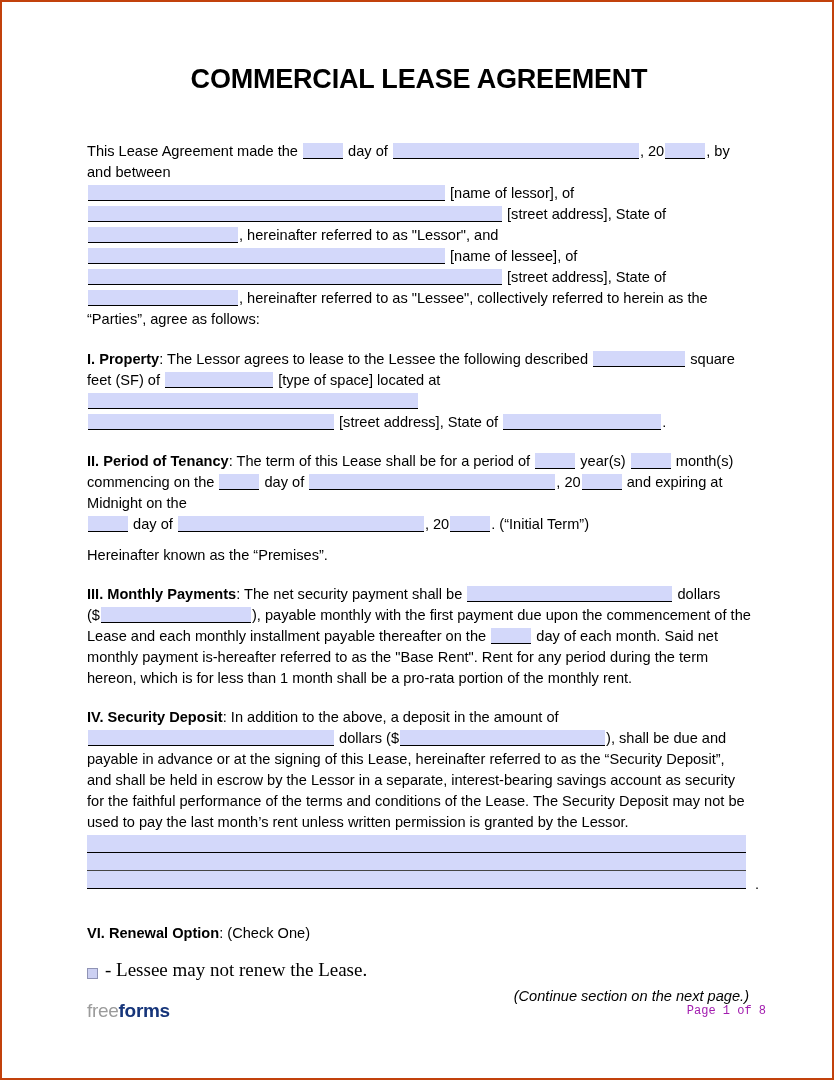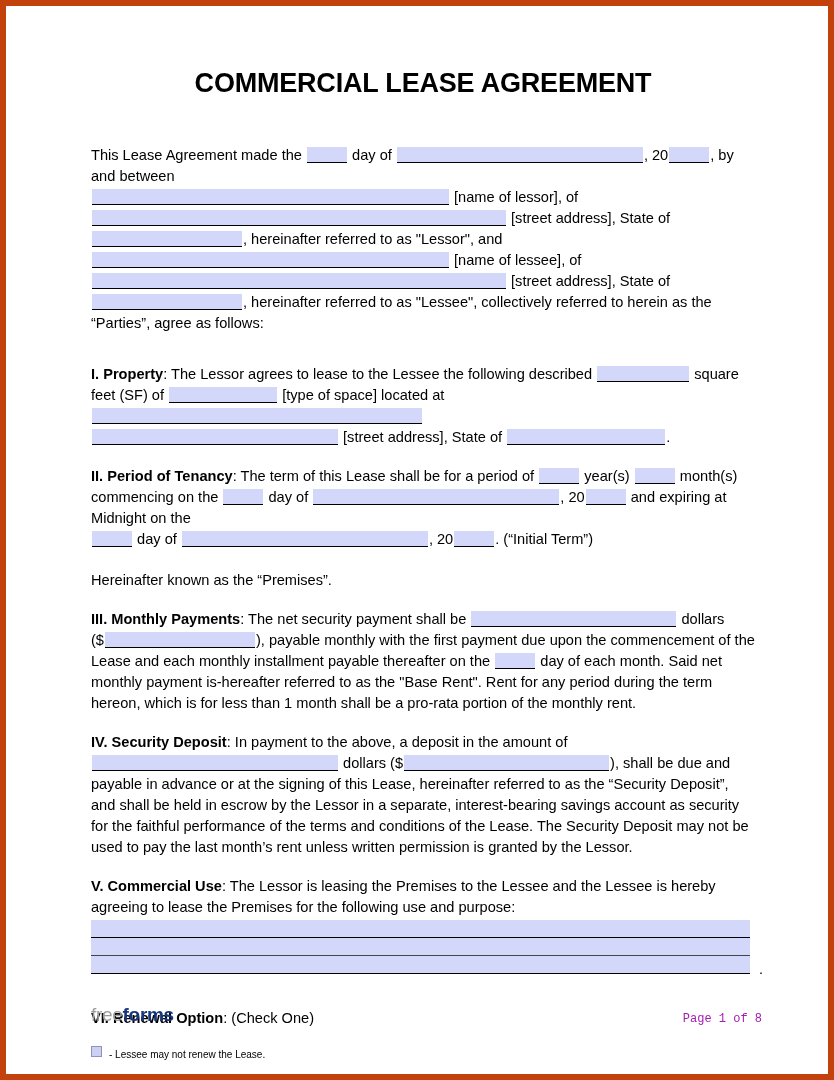--- a/index.html
+++ b/index.html
@@ -12,21 +12,21 @@
     font-family: "Liberation Sans", sans-serif;
     color: #000000;
   }
   .page {
     position: relative;
     width: 834px;
     height: 1080px;
     background: #ffffff;
     box-sizing: border-box;
     overflow: hidden;
-    border: 6px solid #c2410c;
+    border: 2px solid #c2410c;
   }
   .content {
     position: absolute;
     left: 85px;
     top: 0;
     width: 664px;
   }
   
   .doc-title {
     text-align: center;
@@ -86,24 +86,25 @@
   }
   .line-tail {
     font-size: 14.6px;
     position: absolute;
     right: -8px;
     bottom: -3px;
   }
   
   .checkrow {
     margin-top: 17px;
-    font-size: 10px;
+    font-size: 19px;
     line-height: 18px;
     display: flex;
-    align-items: flex-start;
+    align-items: flex-end;
+    font-family: Liberation Serif, serif;
   }
   .checkbox {
     display: inline-block;
     width: 11px;
     height: 11px;
     background: #ccd0f2;
     border: 1px solid #8f93b5;
     margin-right: 7px;
     box-sizing: border-box;
   }
@@ -116,21 +117,21 @@
     font-weight: normal;
     padding-right: 2px;
   }
   
   .footer {
     position: absolute;
     left: 85px;
     right: 66px;
     top: 998px;
     display: flex;
-    align-items: flex-end;
+    align-items: center;
     justify-content: space-between;
   }
   .logo {
     font-size: 19px;
     letter-spacing: -0.3px;
   }
   .logo .free { color: #9b9b9b; font-weight: normal; }
   .logo .forms { color: #16357a; font-weight: bold; }
   .page-num {
     font-size: 12px;
@@ -158,21 +159,21 @@
       <span>[street address], State of</span><br>
       <span class="fill w-xl"></span><span>, hereinafter referred to as "Lessor", and</span><br>
       <span class="fill w-8xl"></span>
       <span>[name of lessee], of</span><br>
       <span class="fill w-9xl"></span>
       <span>[street address], State of</span><br>
       <span class="fill w-xl"></span><span>, hereinafter referred to as "Lessee", collectively referred to herein as the</span><br>
       <span>“Parties”, agree as follows:</span>
     </div>
 
-    <div class="para block" style="margin-top:30px;">
+    <div class="para block" style="margin-top:19px;">
       <span class="sec-label">I. Property</span><span>: The Lessor agrees to lease to the Lessee the following described</span>
       <span class="fill w-m"></span>
       <span>square feet (SF) of</span>
       <span class="fill w-ml"></span>
       <span>[type of space] located at</span>
       <span class="fill w-7xl"></span><br>
       <span class="fill w-4xl"></span>
       <span>[street address], State of</span>
       <span class="fill w-2xl"></span><span>.</span>
     </div>
@@ -186,41 +187,38 @@
       <span>month(s) commencing on the</span>
       <span class="fill w-s"></span>
       <span>day of</span>
       <span class="fill w-4xl"></span><span>, 20</span><span class="fill w-s"></span>
       <span>and expiring at Midnight on the</span><br>
       <span class="fill w-s"></span>
       <span>day of</span>
       <span class="fill w-4xl"></span><span>, 20</span><span class="fill w-s"></span><span>. (“Initial Term”)</span>
     </div>
 
-    <div class="para block" style="margin-top:20px;">Hereinafter known as the “Premises”.</div>
+    <div class="para block" style="margin-top:10px;">Hereinafter known as the “Premises”.</div>
 
 
     <div class="para block" style="margin-top:18px;">
       <span class="sec-label">III. Monthly Payments</span><span>: The net security payment shall be</span>
       <span class="fill w-3xl"></span>
       <span>dollars</span><br>
       <span>($</span><span class="fill w-xl"></span><span>), payable monthly with the first payment due upon the commencement of the Lease and each monthly installment payable thereafter on the</span>
       <span class="fill w-s"></span>
       <span>day of each month. Said net monthly payment is-hereafter referred to as the "Base Rent". Rent for any period during the term hereon, which is for less than 1 month shall be a pro-rata portion of the monthly rent.</span>
     </div>
 
     <div class="para block" style="margin-top:18px;">
-      <span class="sec-label">IV. Security Deposit</span><span>: In payment to the above, a deposit in the amount of</span><br>
+      <span class="sec-label">IV. Security Deposit</span><span>: In addition to the above, a deposit in the amount of</span><br>
       <span class="fill w-4xl"></span>
       <span>dollars ($</span><span class="fill w-3xl"></span><span>), shall be due and payable in advance or at the signing of this Lease, hereinafter referred to as the “Security Deposit”, and shall be held in escrow by the Lessor in a separate, interest-bearing savings account as security for the faithful performance of the terms and conditions of the Lease. The Security Deposit may not be used to pay the last month’s rent unless written permission is granted by the Lessor.</span>
     </div>
 
-    <div class="para block" style="margin-top:18px;">
-      <span class="sec-label">V. Commercial Use</span><span>: The Lessor is leasing the Premises to the Lessee and the Lessee is hereby agreeing to lease the Premises for the following use and purpose:</span>
-    </div>
 
     <div class="line-stack">
       <span class="blank-line"></span>
       <span class="blank-line mid"></span>
       <div class="line-row">
         <span class="blank-line"></span>
         <span class="line-tail">.</span>
       </div>
     </div>
 

